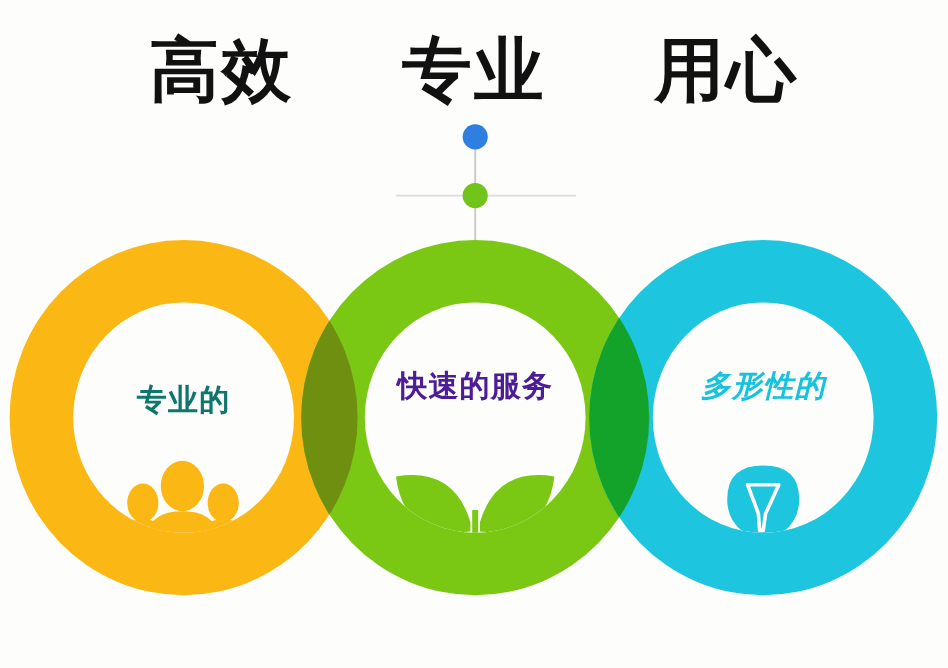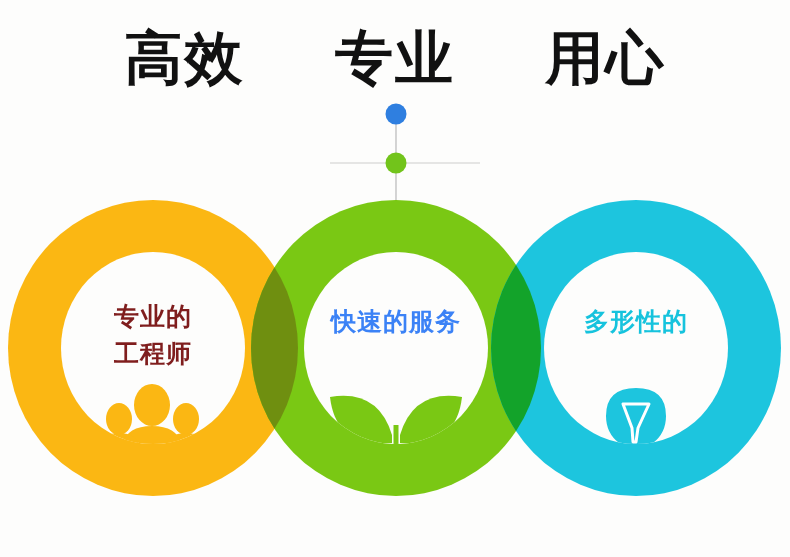--- a/index.html
+++ b/index.html
@@ -154,26 +154,25 @@
     <g clip-path="url(#clip-cyan-inner)">
       <path d="M636 388 q-30 0 -30 28 q0 17 13 27 l0 12 l34 0 l0 -12 q13 -10 13 -27 q0 -28 -30 -28 z" fill="#1dc5de"></path>
       <rect x="624" y="451" width="24" height="18" fill="#1dc5de"></rect>
       <path d="M623 404 l26 0 l-11 24 l-2 14 l-3 0 l-1 -14 z" fill="none" stroke="#ffffff" stroke-width="3" stroke-linejoin="round"></path>
       <rect x="624" y="452" width="24" height="3.5" fill="#ffffff"></rect>
       <rect x="624" y="459" width="24" height="3.5" fill="#ffffff"></rect>
       <rect x="560" y="462" width="152" height="34" fill="#1dc5de"></rect>
     </g>
   </svg>
 
-  <div class="card-text" style="left:33px; top:298px; width:240px; color:#7f1d1d;">
+  <div class="card-text" style="left:33px; top:315px; width:240px; color:#0f766e;">
     <span class="l1">专业的</span>
-    <span class="l2">工程师</span>
   </div>
 
-  <div class="card-text" style="left:276px; top:303px; width:240px; color:#3b82f6;">
+  <div class="card-text" style="left:276px; top:303px; width:240px; color:#4c1d95;">
     <span class="l1">快速的服务</span>
   </div>
 
-  <div class="card-text" style="left:516px; top:303px; width:240px; color:#16c3dd;">
+  <div class="card-text" style="left:516px; top:303px; width:240px; color:#16c3dd;font-style:italic;">
     <span class="l1">多形性的</span>
   </div>
 
 </div>
 
 </body></html>

